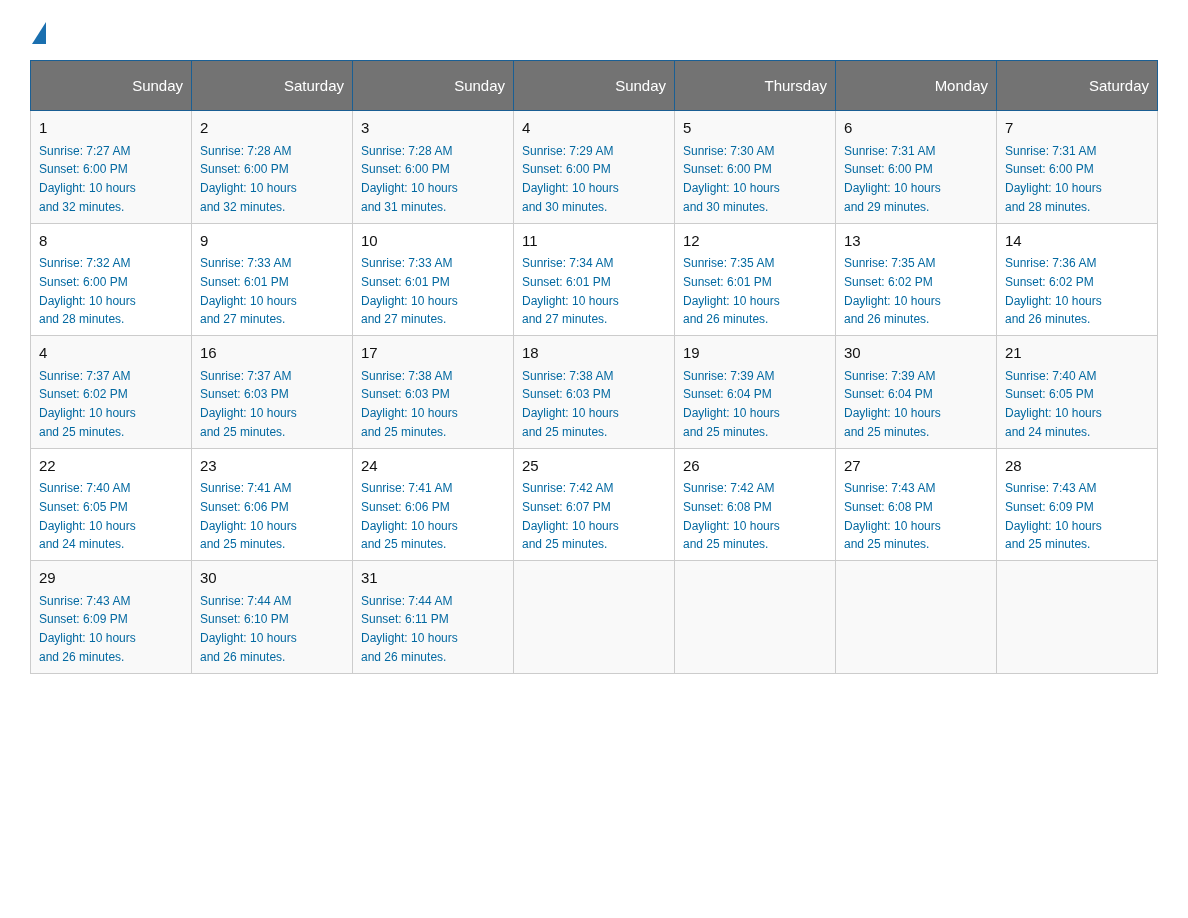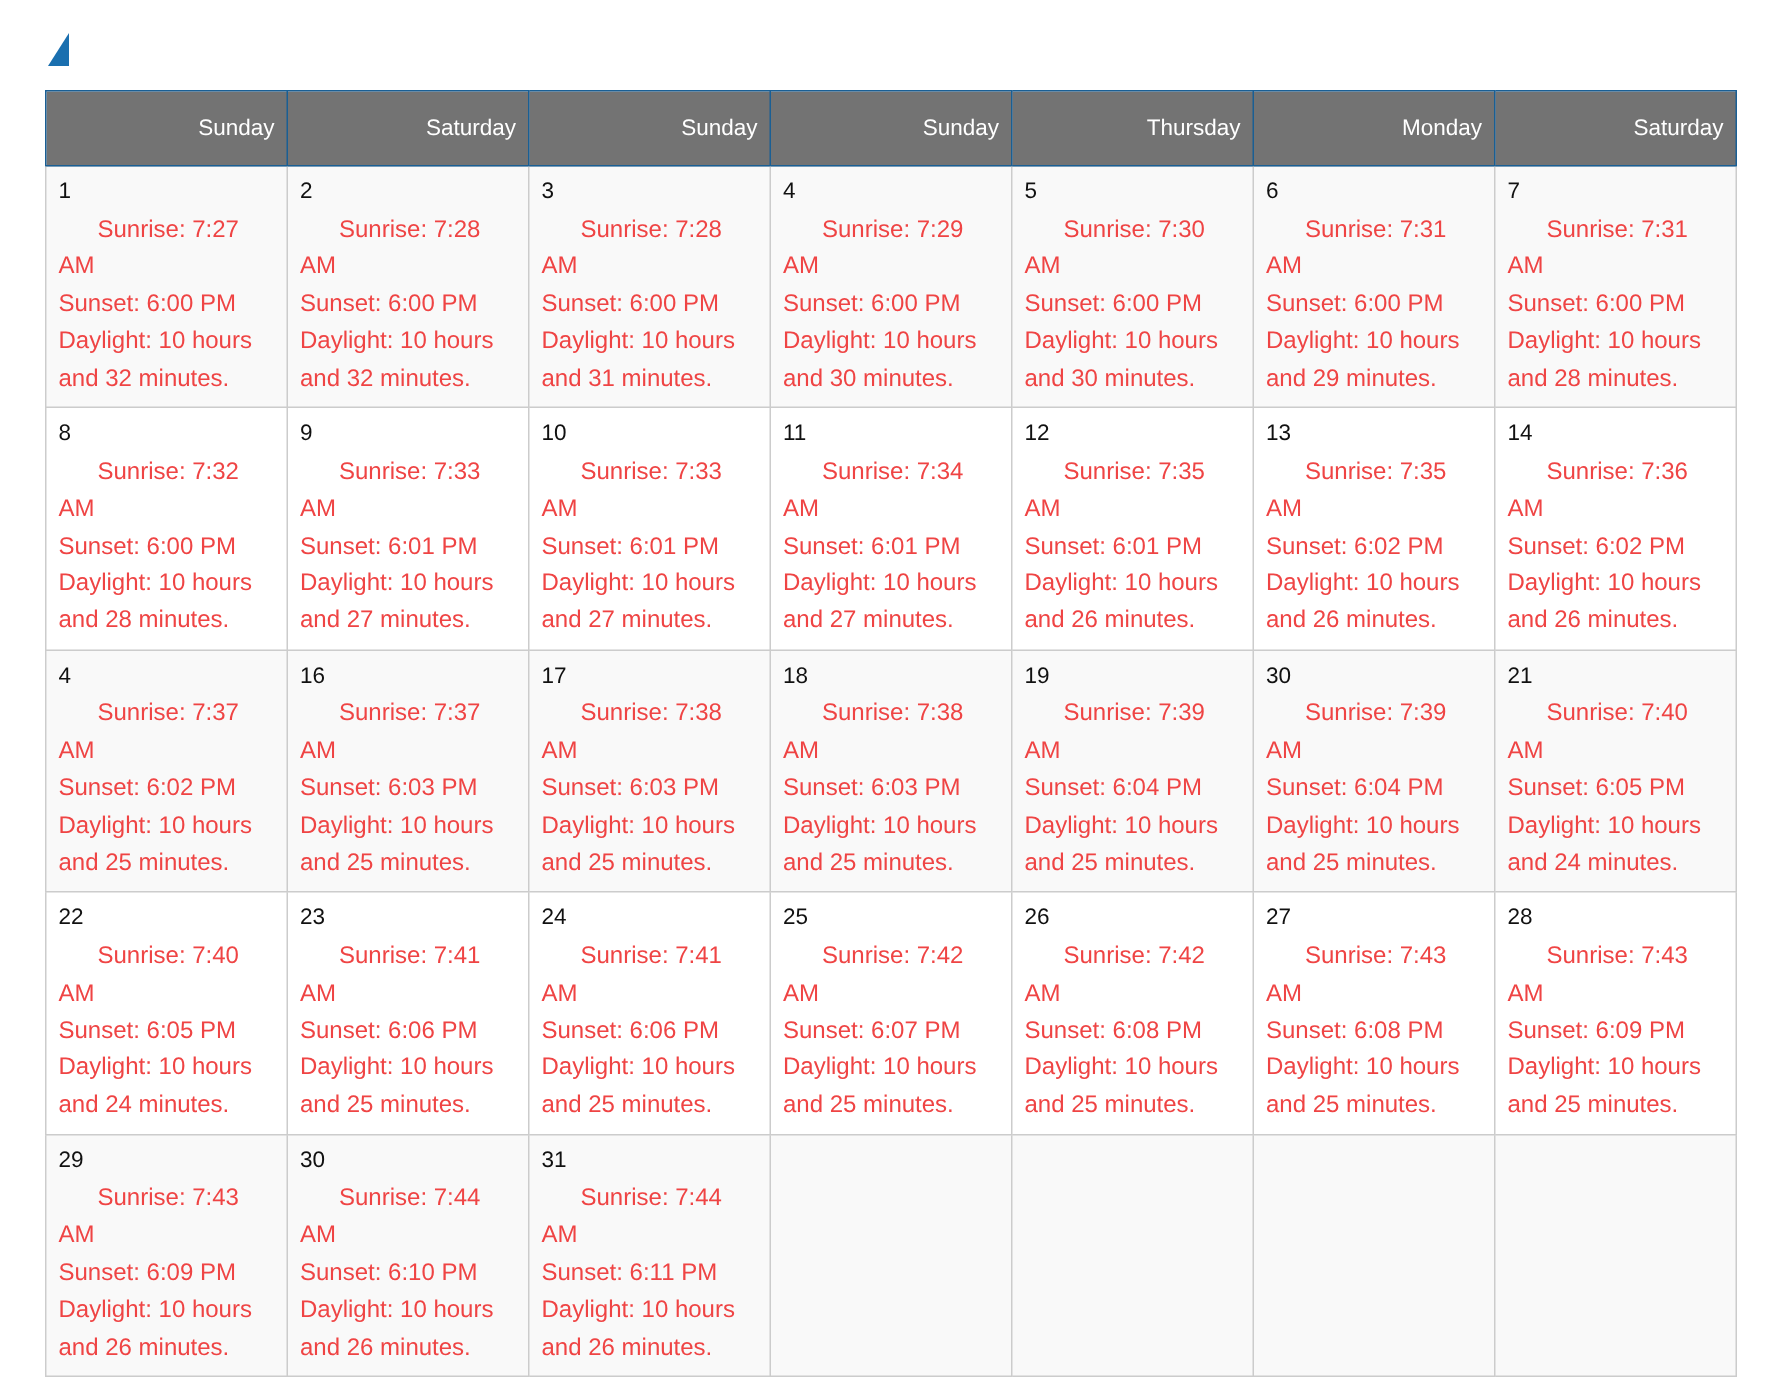--- a/index.html
+++ b/index.html
@@ -84,24 +84,23 @@
       height: 100px;
     }
     .day-num {
       font-size: 15px;
       font-weight: normal;
       color: #111;
       display: block;
       margin-bottom: 2px;
     }
     .day-detail {
-      color: #ef4444;
-      font-size: 16px;
+      color: #0369a1;
+      font-size: 12px;
       line-height: 1.55;
-      margin-left: 26px;
     }
     td.empty {
       background: #fff;
     }
     tr:nth-child(odd) td {
       background-color: #f9f9f9;
     }
     tr:nth-child(even) td {
       background-color: #fff;
     }

